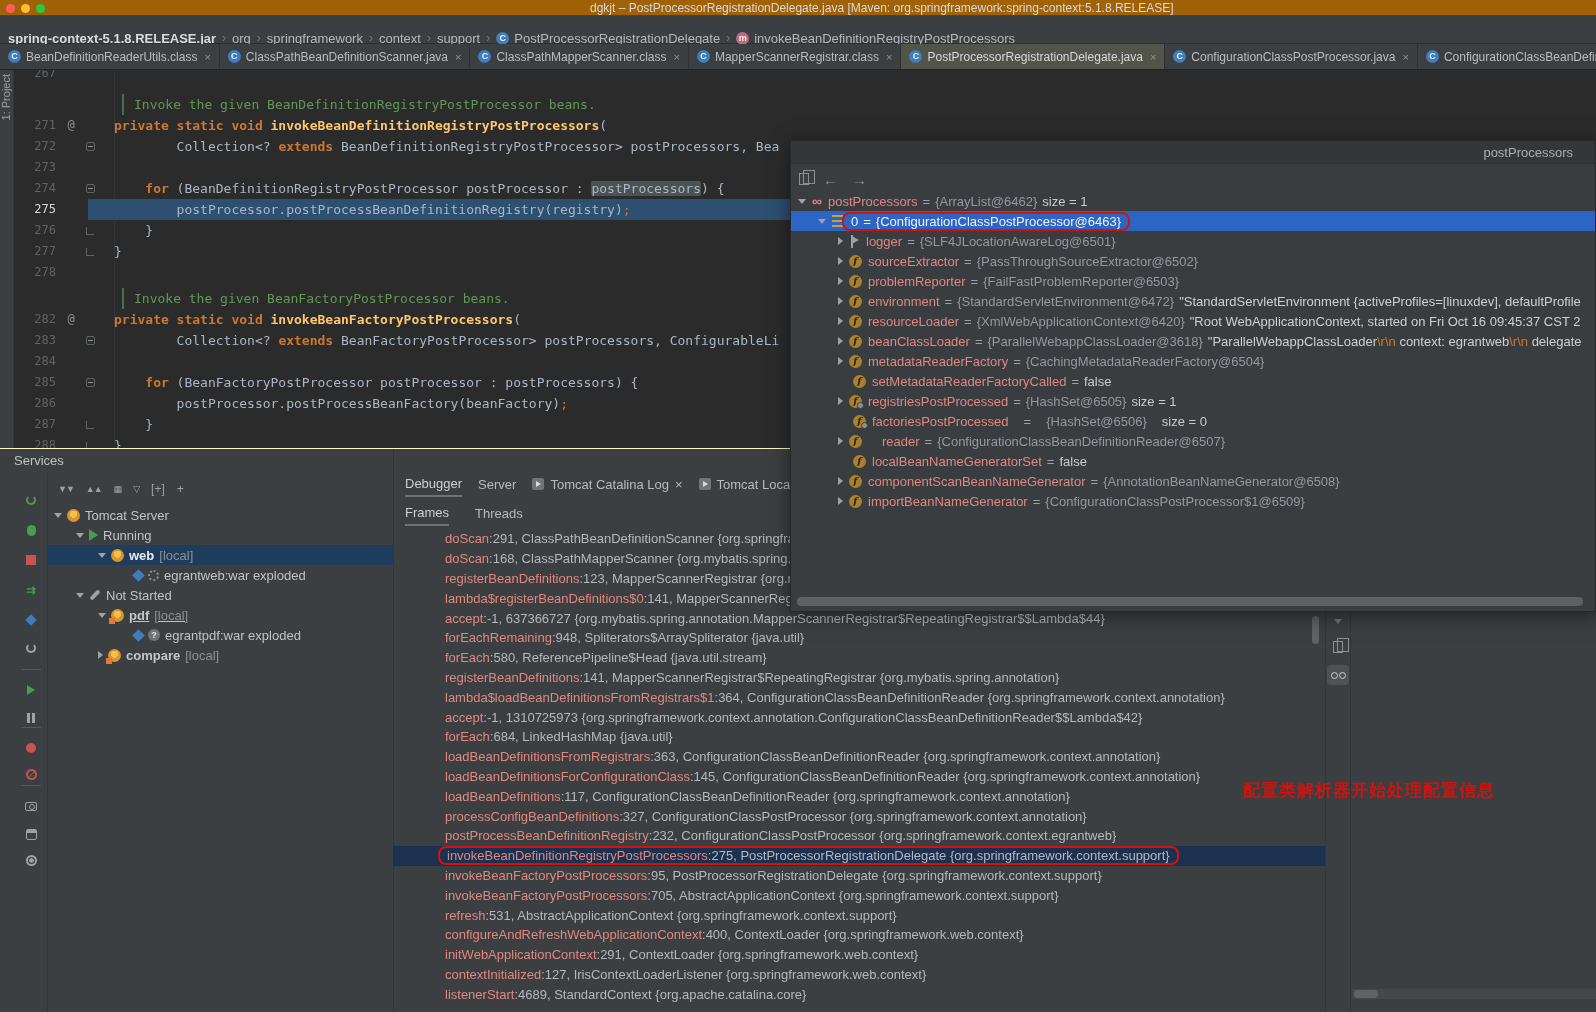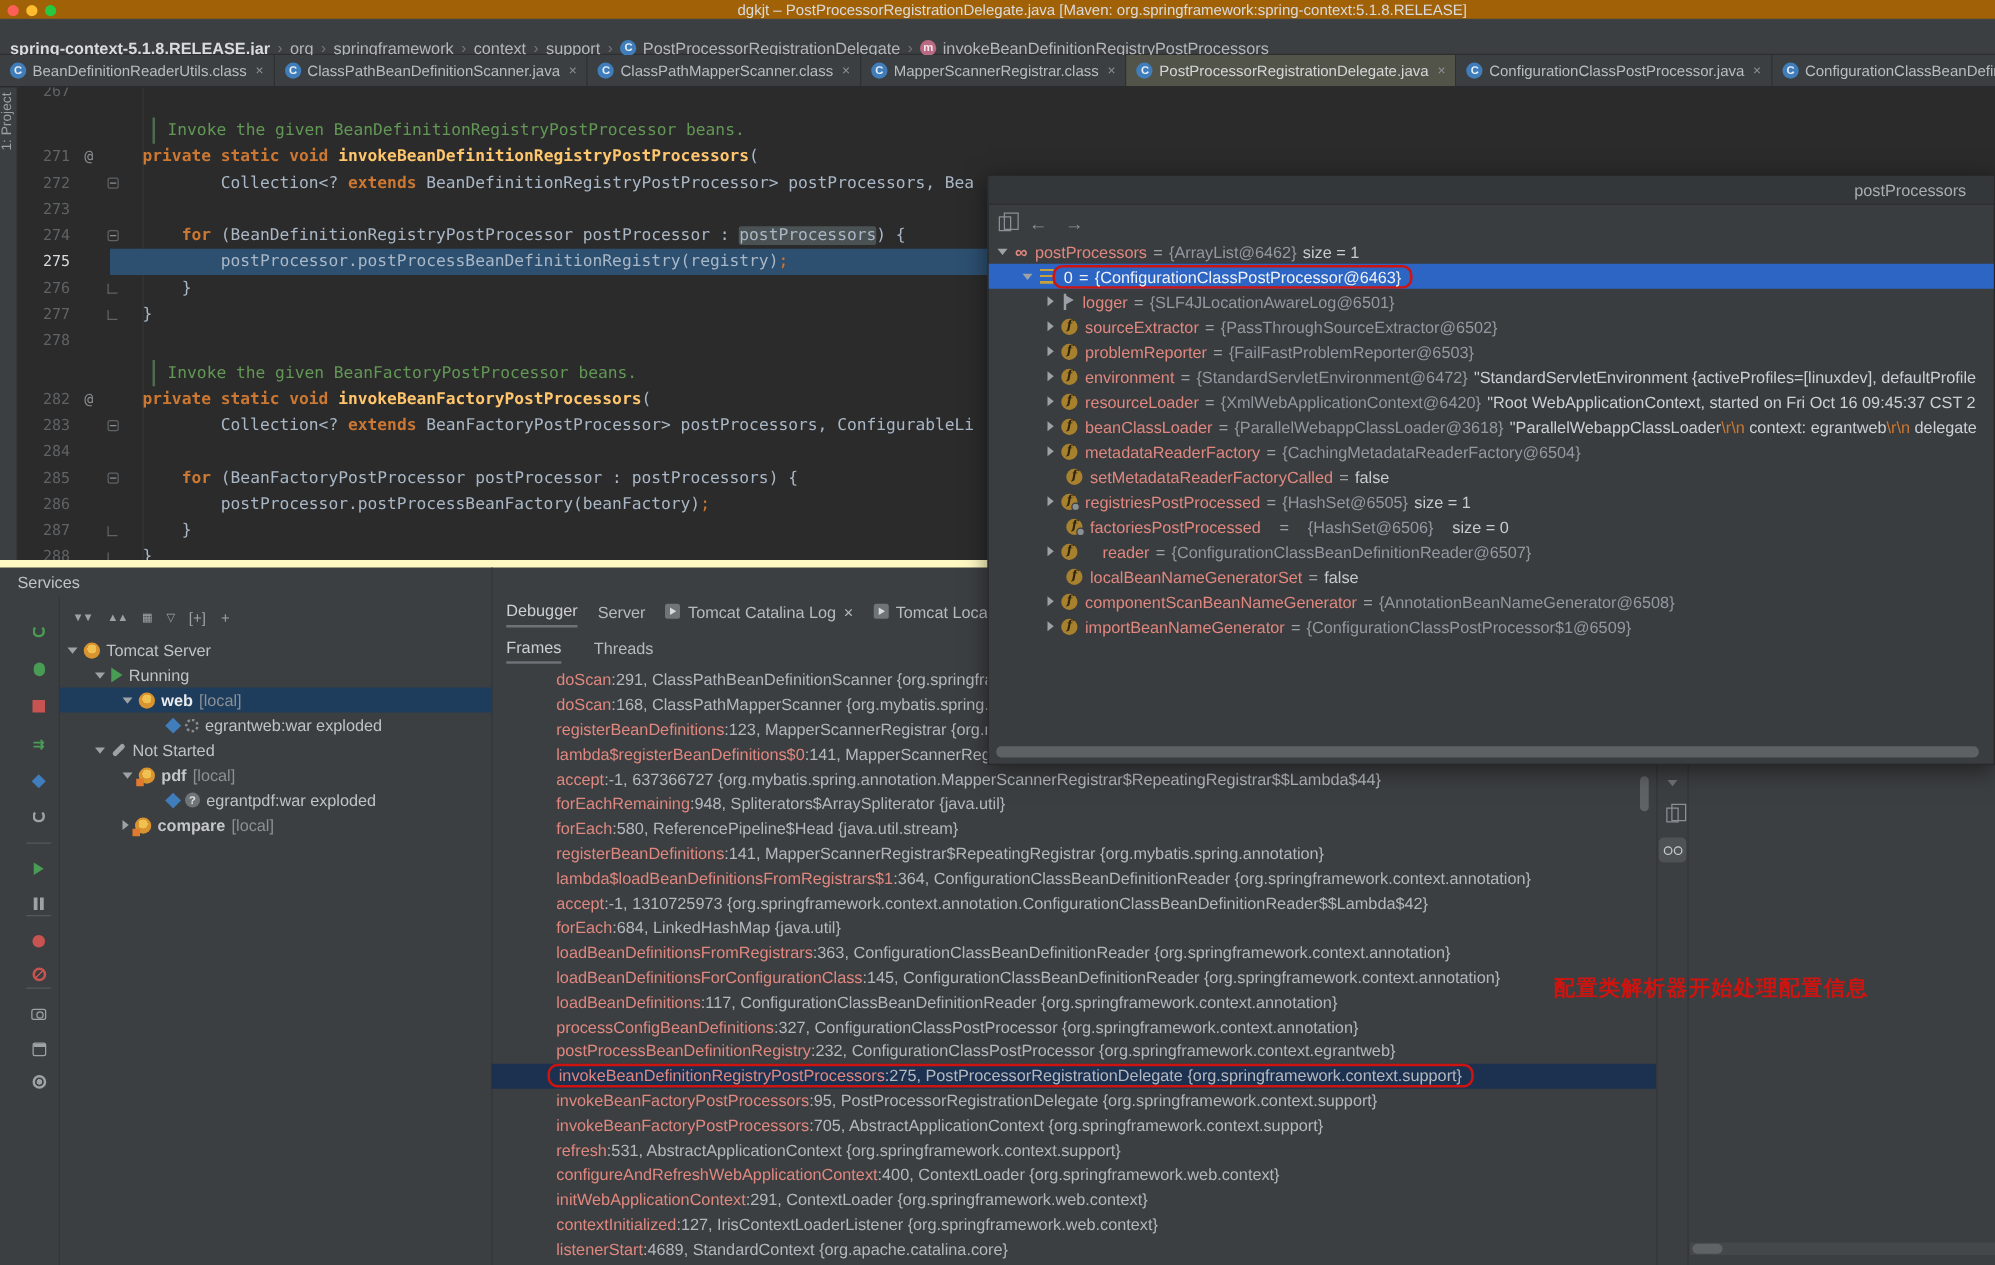--- a/index.html
+++ b/index.html
@@ -54,21 +54,21 @@
   .fold-m { width:9px; height:9px; border:1px solid #5f6366; border-radius:2px; position:relative; }
   .fold-m::after { content:""; position:absolute; left:1px; right:1px; top:3px; height:1px; background:#8c9093; }
   .fold-e { width:8px; height:8px; border-left:1px solid #5f6366; border-bottom:1px solid #5f6366; }
   .cl-code { padding-left:14px; }
   .tk-kw { color:#cc7832; font-weight:bold; } .tk-fn { color:#ffc66d; font-weight:bold; }
   .tk-txt { color:#a9b7c6; } .tk-sc { color:#cc7832; }
   .tk-cm { color:#629755; } .tk-hl { background:#4b5254; border-radius:2px; color:#a9b7c6; }
   .cline.doc .cl-code { border-left:2px solid #4e6b51; padding-left:10px; margin-left:22px; color:#629755; }
 
   
-  .services { position:absolute; left:0; top:448px; width:1596px; height:564px; background:#3c3f41; border-top:6px solid #fef9c3; }
+  .services { position:absolute; left:0; top:448px; width:1596px; height:564px; background:#3c3f41; border-top:1px solid #fef9c3; }
   .svc-title { position:absolute; left:14px; top:4px; font-size:13px; color:#c0c3c5; }
   .svc-iconcol { position:absolute; left:14px; top:24px; width:34px; bottom:0; border-right:1px solid #333638; }
   .svc-tb { position:absolute; left:48px; top:28px; height:24px; display:flex; align-items:center; gap:12px; padding-left:10px; }
   .tree { position:absolute; left:48px; top:56px; width:345px; bottom:0; font-size:13px; overflow:hidden; }
   .trow { display:flex; align-items:center; height:20px; gap:5px; color:#bfc3c7; white-space:nowrap; }
   .trow.sel { background:#1e3c5c; }
   .trow .b { font-weight:bold; color:#e8eaec; } .trow .dim { color:#c4c7ca; }
   .trow .suffix { color:#8c9094; }
   .vdiv { position:absolute; top:0; bottom:0; width:1px; background:#333638; }
 
@@ -343,21 +343,21 @@
           <span class="chev none"></span>
           <span class="ico-art"></span>
           <span class="ico-spin"></span>
           <span>egrantweb:war exploded</span>
         </div>
         <div class="trow" style="padding-left: 28px;">
           <span class="chev d"></span>
           <span class="ico-wrench"></span>
           <span>Not Started</span>
         </div>
-        <div class="trow" style="padding-left: 50px;">
+        <div class="trow" style="padding-left: 50px; text-decoration: underline;">
           <span class="chev d"></span>
           <span class="ico-tomcat stopped"></span>
           <span class="b dim">pdf</span>
           <span class="suffix">[local]</span>
         </div>
         <div class="trow" style="padding-left: 72px;">
           <span class="chev none"></span>
           <span class="ico-art"></span>
           <span class="ico-q">?</span>
           <span>egrantpdf:war exploded</span>

